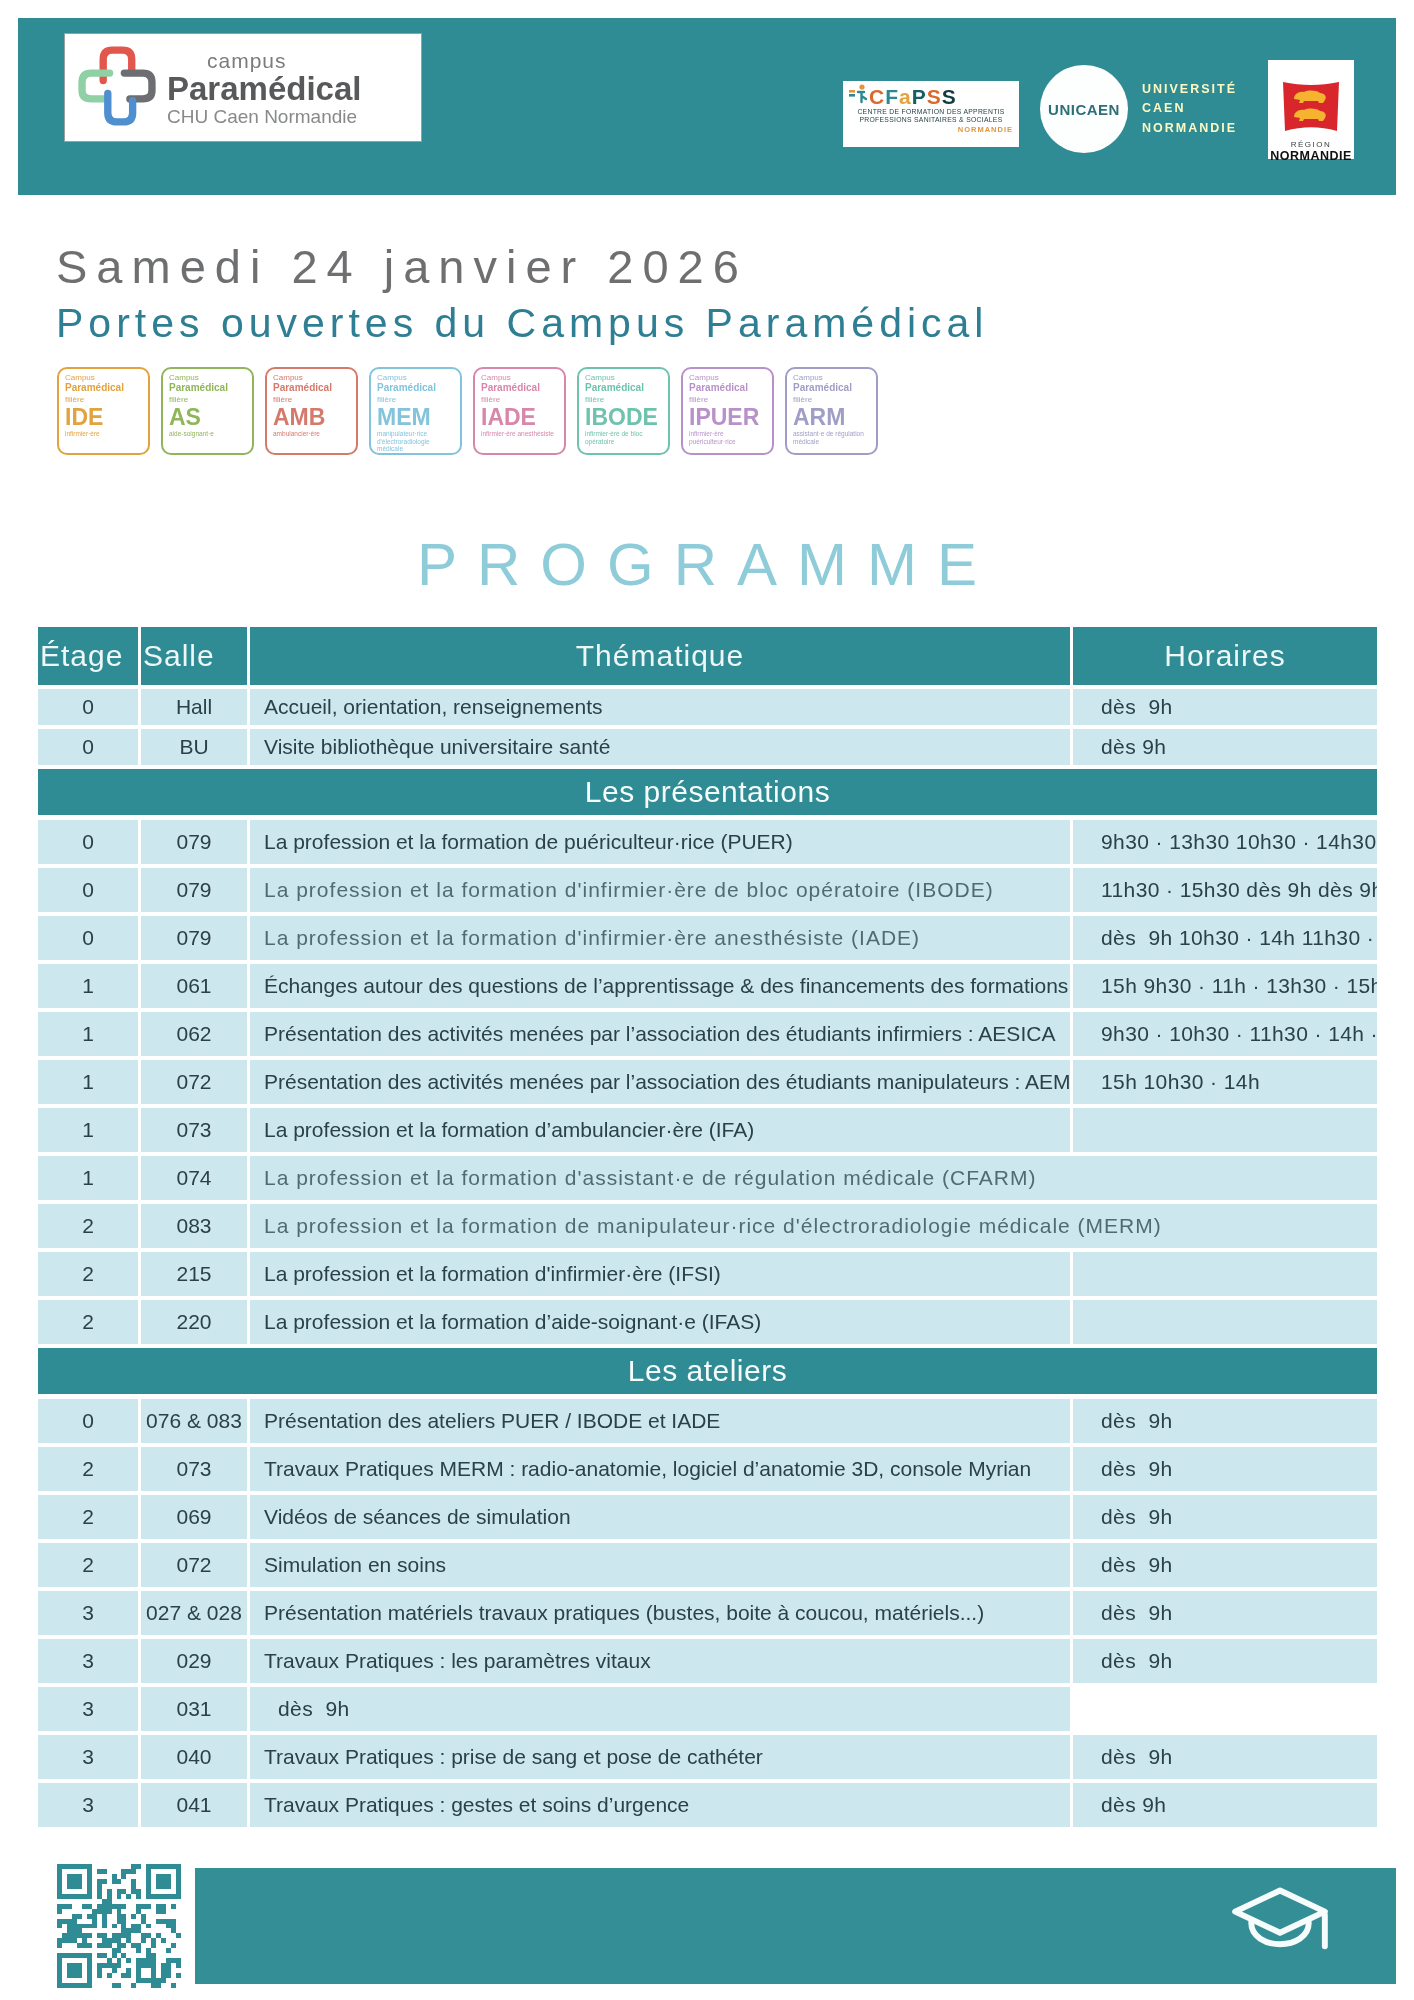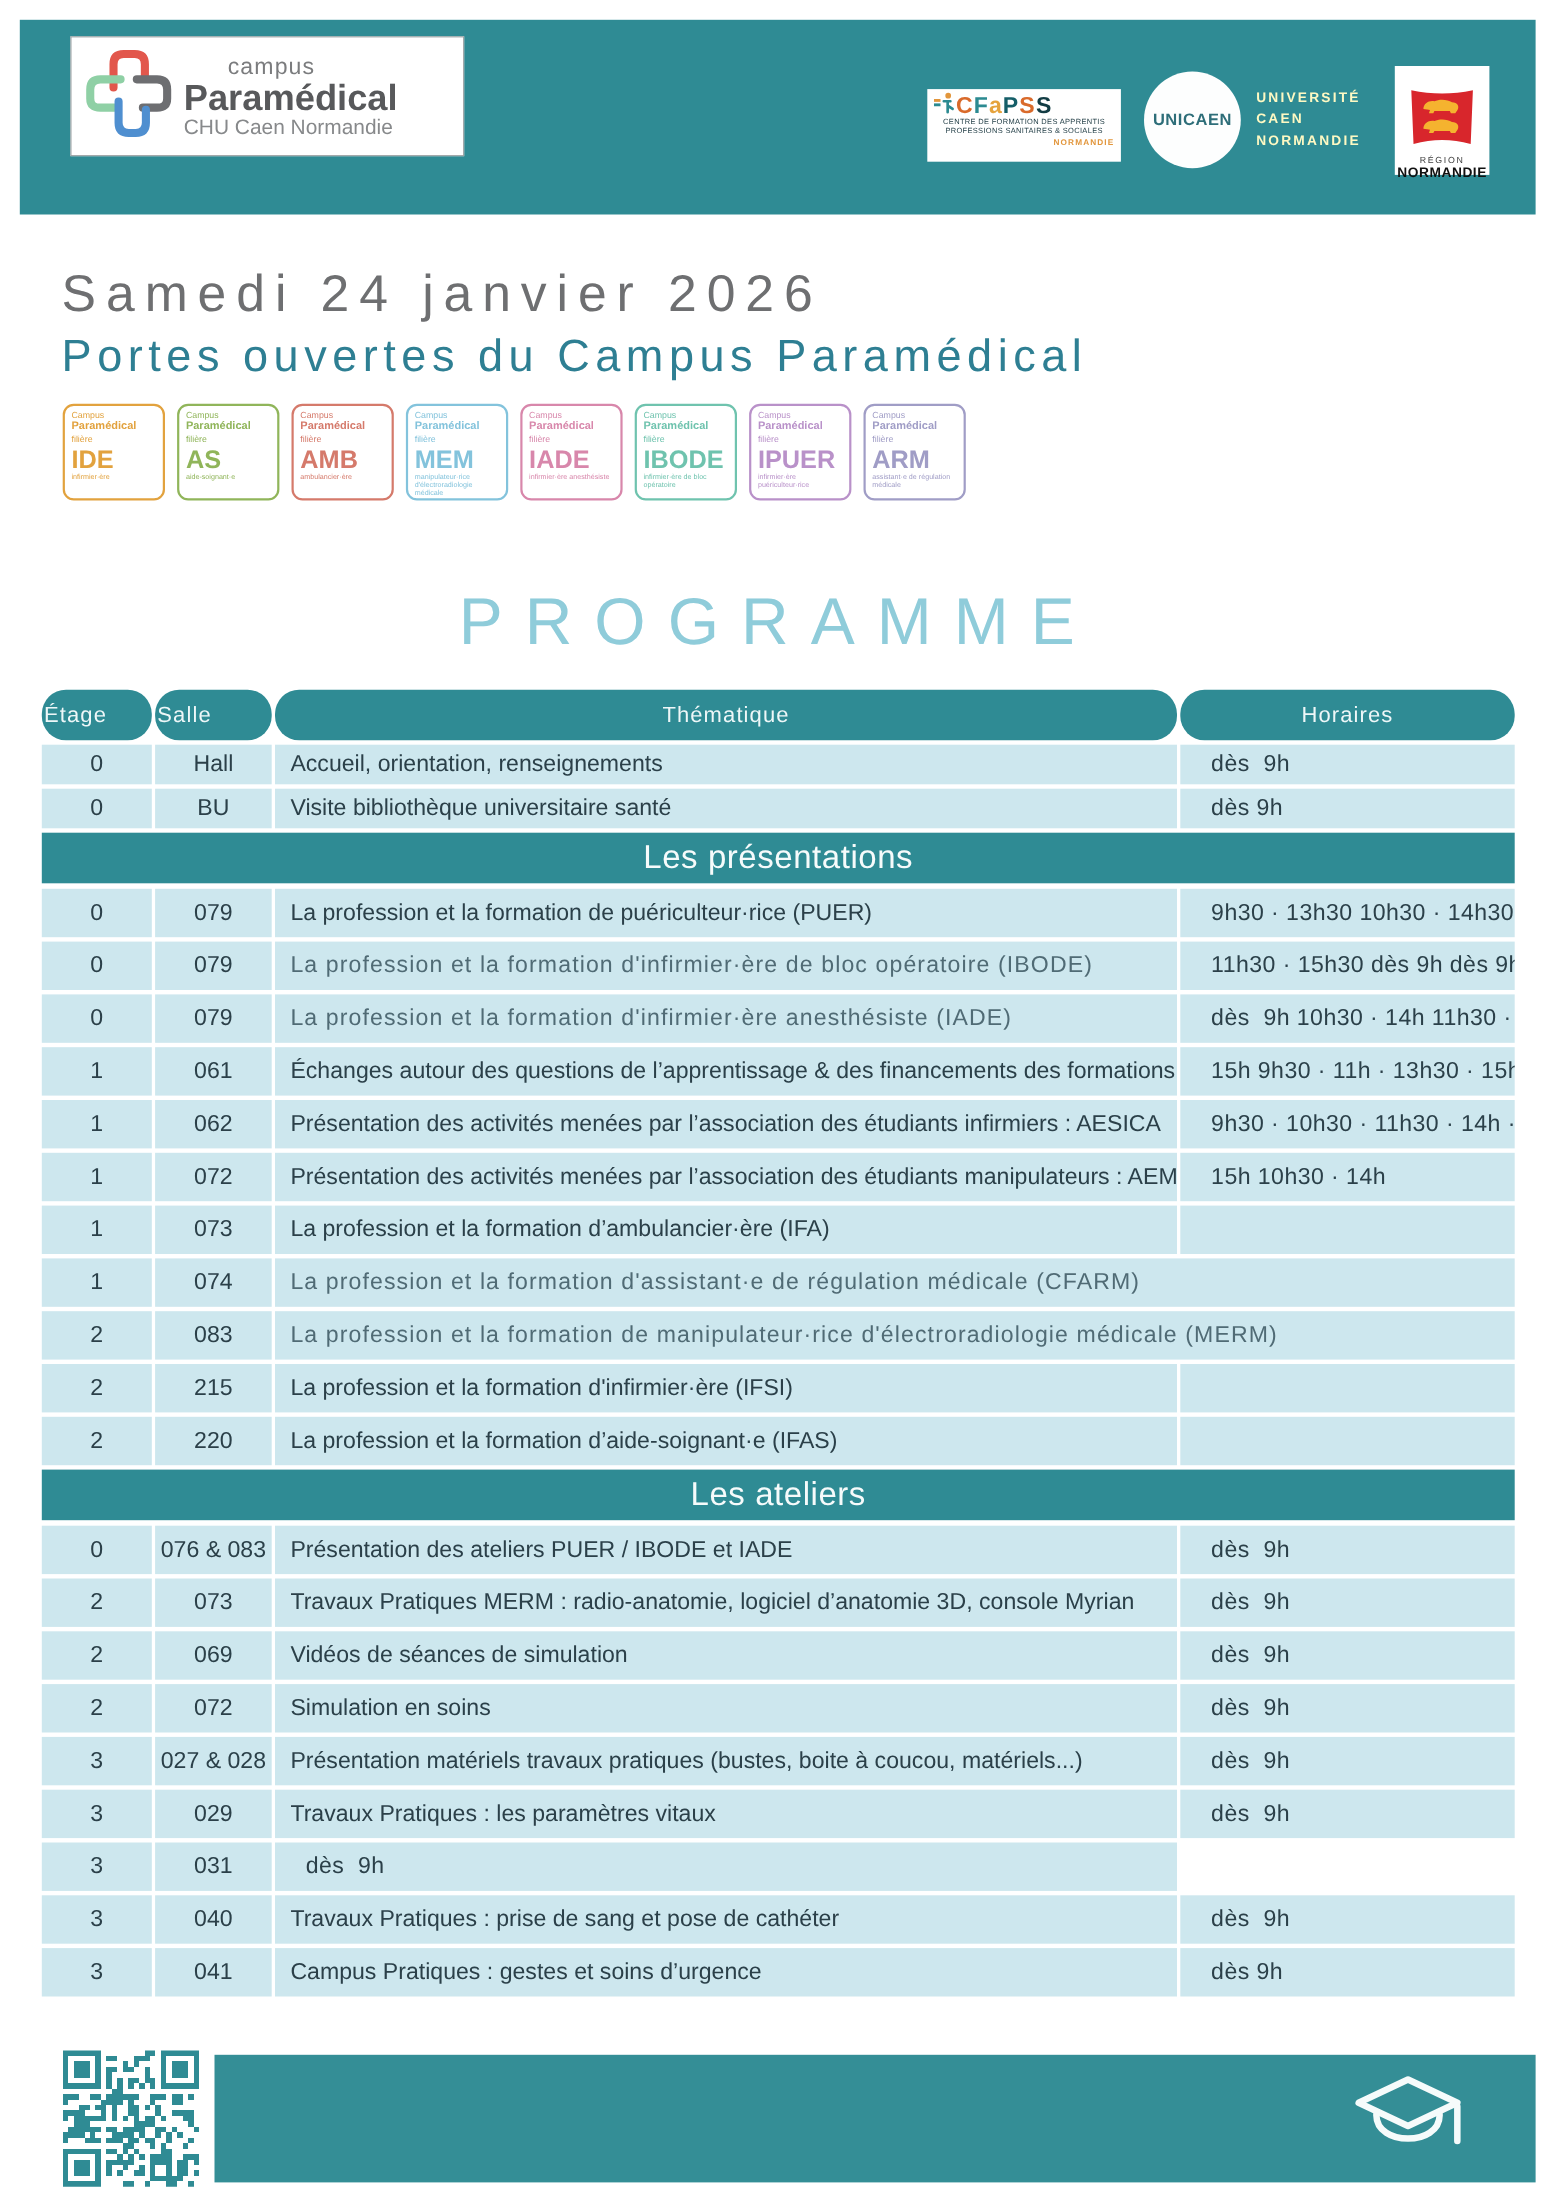--- a/index.html
+++ b/index.html
@@ -45,22 +45,22 @@
   .b-fil{font-size:8px;margin-top:3px;line-height:1;}
   .b-acr{font-size:23px;font-weight:bold;line-height:1.05;margin-top:1px;}
   .b-sub{font-size:6.5px;line-height:1.15;margin-top:1px;}
   
   .programme{margin-top:80px;text-align:center;font-size:60px;color:var(--programme);
     letter-spacing:20px;line-height:1;}
   
   .prog-table{margin:32px 37px 0 38px;width:1339px;}
   .t-row,.t-header{display:grid;grid-template-columns:100px 106px 820px 1fr;column-gap:3px;}
   .t-header{margin-bottom:4px;}
-  .h-cell{height:46px;background:var(--teal);color:#eef7f8;font-size:20px;display:flex;
-    align-items:center;letter-spacing:1px;border-radius:22px;}
+  .h-cell{height:58px;background:var(--teal);color:#eef7f8;font-size:30px;display:flex;
+    align-items:center;letter-spacing:1px;}
   .h-left{padding-left:2px;}
   .h-center{justify-content:center;}
   .t-row{margin-bottom:4px;}
   .t-cell{background:var(--row-bg);display:flex;align-items:center;color:var(--text-dark);
     font-size:21px;overflow:hidden;}
   .intro .t-cell{height:36px;}
   .data .t-cell{height:44px;}
   .c-num{justify-content:center;}
   .c-theme{padding-left:14px;white-space:nowrap;}
   .c-theme.alt{color:#506b75;letter-spacing:1px;}
@@ -327,21 +327,21 @@
     </div>
     <div class="t-row data">
       <div class="t-cell c-num">3</div>
       <div class="t-cell c-num">040</div>
       <div class="t-cell c-theme">Travaux Pratiques : prise de sang et pose de cathéter</div>
       <div class="t-cell c-hor">dès  9h</div>
     </div>
     <div class="t-row data">
       <div class="t-cell c-num">3</div>
       <div class="t-cell c-num">041</div>
-      <div class="t-cell c-theme">Campus Pratiques : gestes et soins d’urgence</div>
+      <div class="t-cell c-theme">Travaux Pratiques : gestes et soins d’urgence</div>
       <div class="t-cell c-hor">dès 9h</div>
     </div>
   </div>
 
 <div class="qr"><svg viewBox="0 0 25 25" width="124" height="124" shape-rendering="crispEdges">
       <rect x="0" y="0" width="25" height="25" fill="#ffffff"></rect>
       <rect x="15" y="0" width="1" height="1" fill="#2f8b94"></rect>
       <rect x="16" y="0" width="1" height="1" fill="#2f8b94"></rect>
       <rect x="8" y="1" width="1" height="1" fill="#2f8b94"></rect>
       <rect x="9" y="1" width="1" height="1" fill="#2f8b94"></rect>

